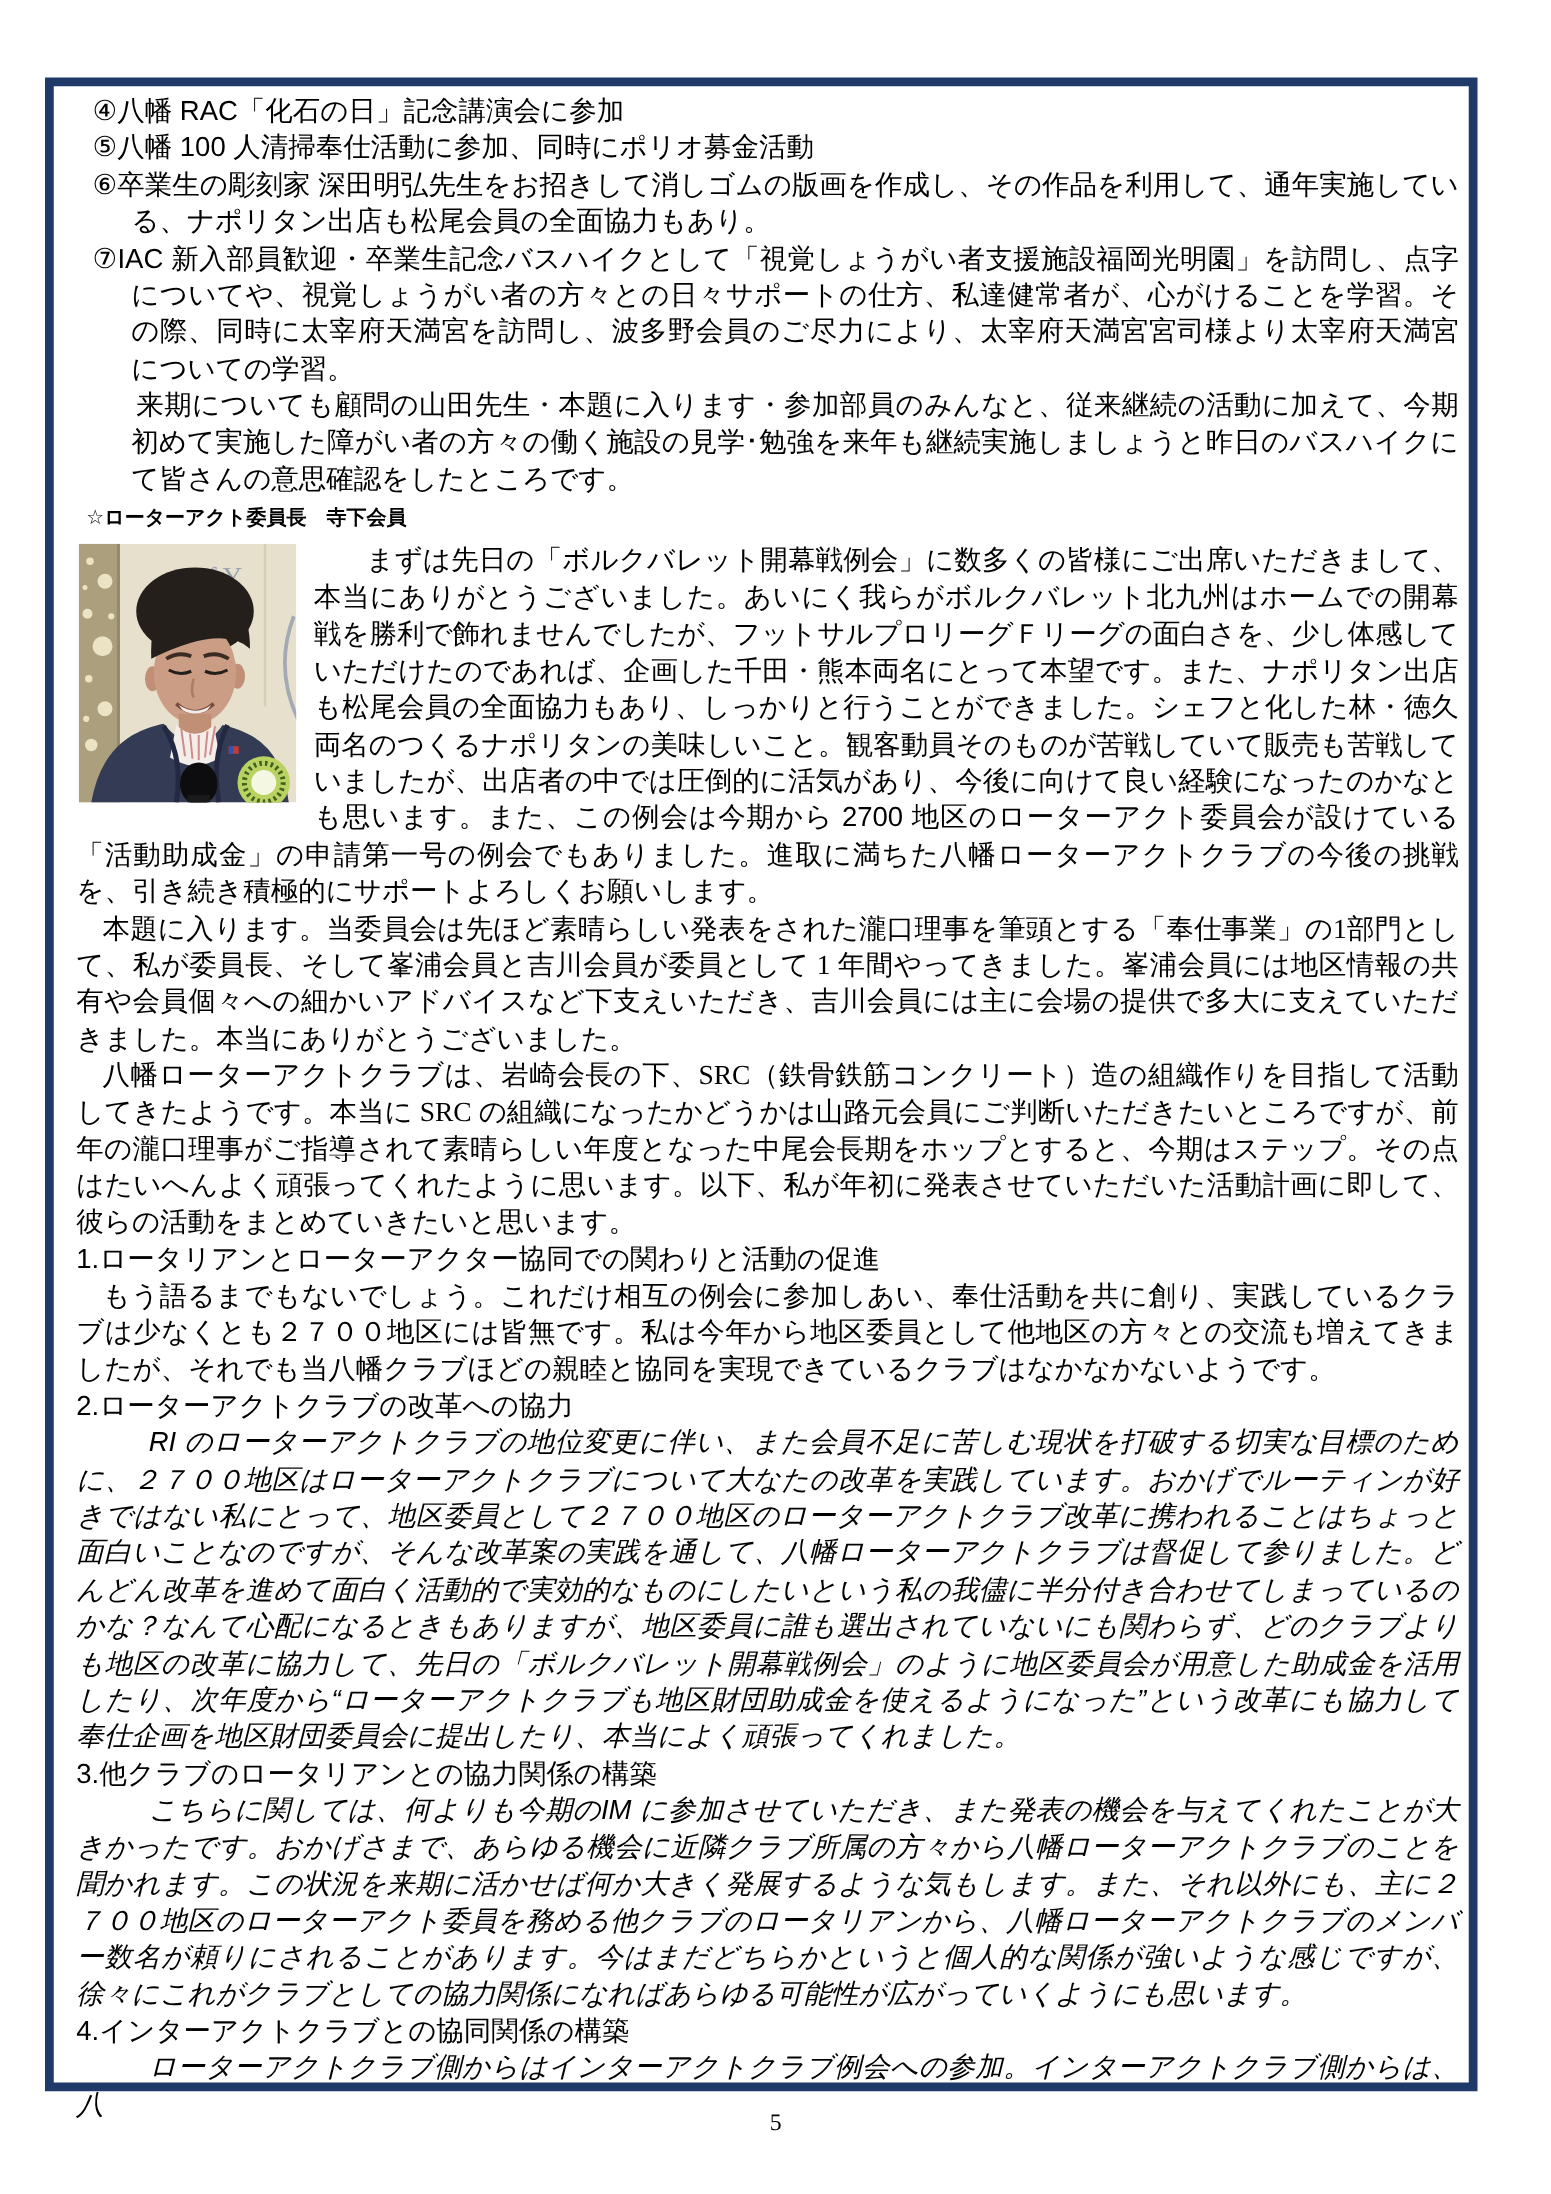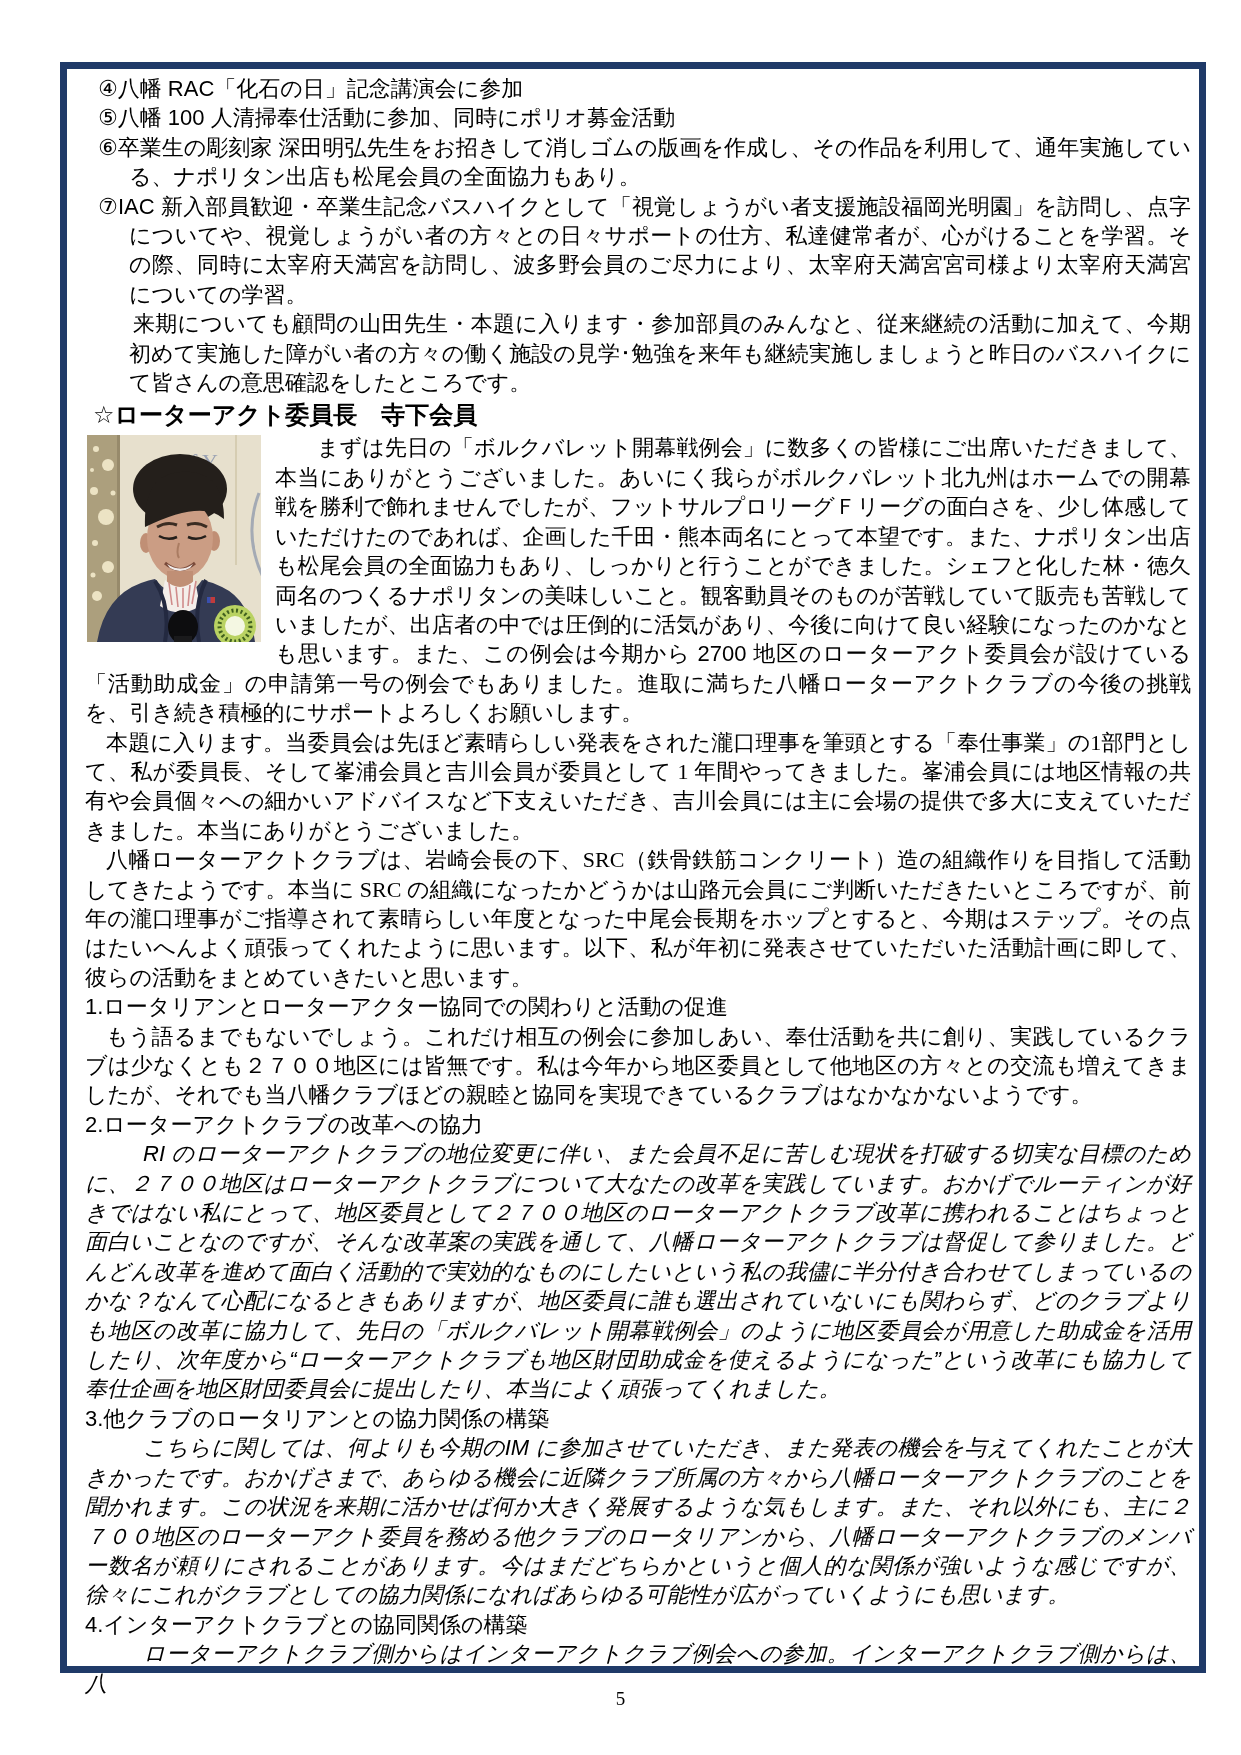--- a/index.html
+++ b/index.html
@@ -4,34 +4,34 @@
 <style>
   * { margin:0; padding:0; box-sizing:border-box; }
   html,body { background:#ffffff; }
   body {
     width:1241px; height:1755px;
     font-family:"Liberation Sans","DejaVu Sans",sans-serif;
     color:#000;
   }
   .page { position:relative; width:1241px; height:1755px; background:#fff; overflow:hidden; }
   .frame {
-    position:absolute; left:60px; top:62px;
+    position:absolute; left:36px; top:62px;
     width:1146px; height:1611px;
     border:7px solid #1f3a68; background:#fff;
   }
   .content {
     padding:5px 8px 0 18px;
     font-size:22px; line-height:29.4px;
     text-align:justify;
   }
   .content p { margin:0; }
   p.item { margin-left:44px; text-indent:-31px; }
   p.item.cont { text-indent:4px; }
   .heading {
-    font-size:24px; line-height:36px; font-weight:bold;
+    font-size:16px; line-height:36px; font-weight:bold;
     margin-left:8px; text-align:left;
   }
   .photo-wrap {
     float:left; width:174px; height:207px;
     margin:2px 14px 2px 2px;
   }
   .photo-wrap svg { display:block; width:174px; height:207px; }
   p.lead { text-indent:42px; }
   p.body { text-indent:21px;font-family:Liberation Serif, serif; }
   p.section { }

